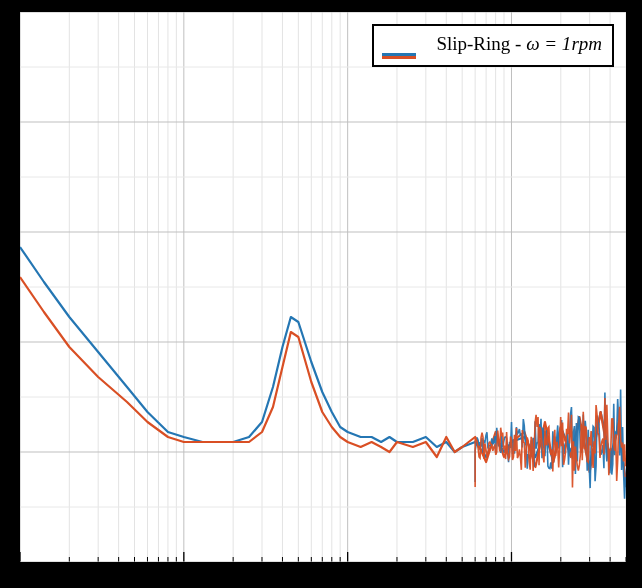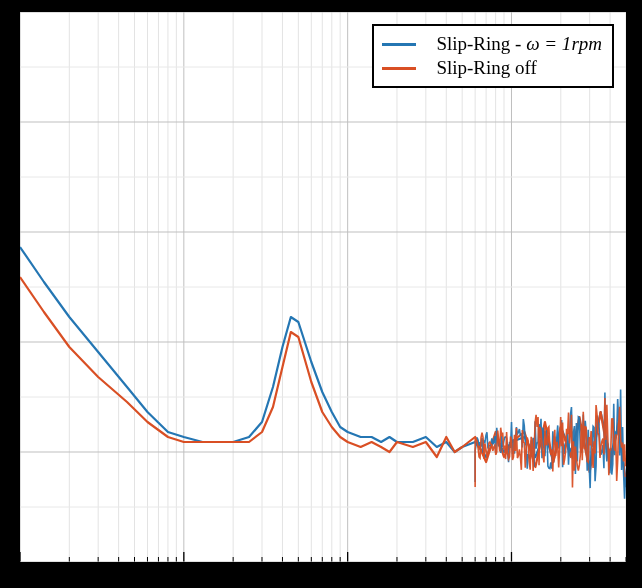--- a/index.html
+++ b/index.html
@@ -1,20 +1,20 @@
 <!DOCTYPE html>
 <html><head>
 <meta charset="utf-8">
 <style>
   html,body{margin:0;padding:0;background:#000;width:642px;height:588px;overflow:hidden;font-family:Georgia,serif}
   .frame{position:absolute;left:0;top:0;width:642px;height:588px;background:#000}
   .plot{position:absolute;left:18px;top:10px;width:606px;height:550px;background:#fff;border:2px solid #000}
   svg{position:absolute;left:0;top:0}
   .legend{position:absolute;right:12px;top:12px;background:#fff;border:2px solid #000;padding:6px 10px 6px 8px;font-size:19px;line-height:24px}
-  .legend-row{display:flex;align-items:center;gap:20px}
+  .legend-row{display:flex;align-items:flex-end;gap:20px}
   .swatch{width:34px;height:0;border-top:3px solid;display:inline-block}
   .sw-blue{border-color:#2476b3}
   .sw-orange{border-color:#d94f24}
   .legend em{font-style:italic;font-family:Georgia,serif}
 </style>
 </head>
 <body>
 
 <div class="frame">
   <div class="plot">
@@ -103,17 +103,16 @@
       </svg>
     <div class="legend">
       <div class="legend-row">
         <span class="swatch sw-blue"></span>
         <span>
           <span>Slip-Ring - </span><em><span>ω = 1</span><span>rpm</span></em>
         </span>
       </div>
       <div class="legend-row">
         <span class="swatch sw-orange"></span>
-        <span>Slip-Ring off</span>
       </div>
     </div>
   </div>
 </div>
 
 </body></html>

